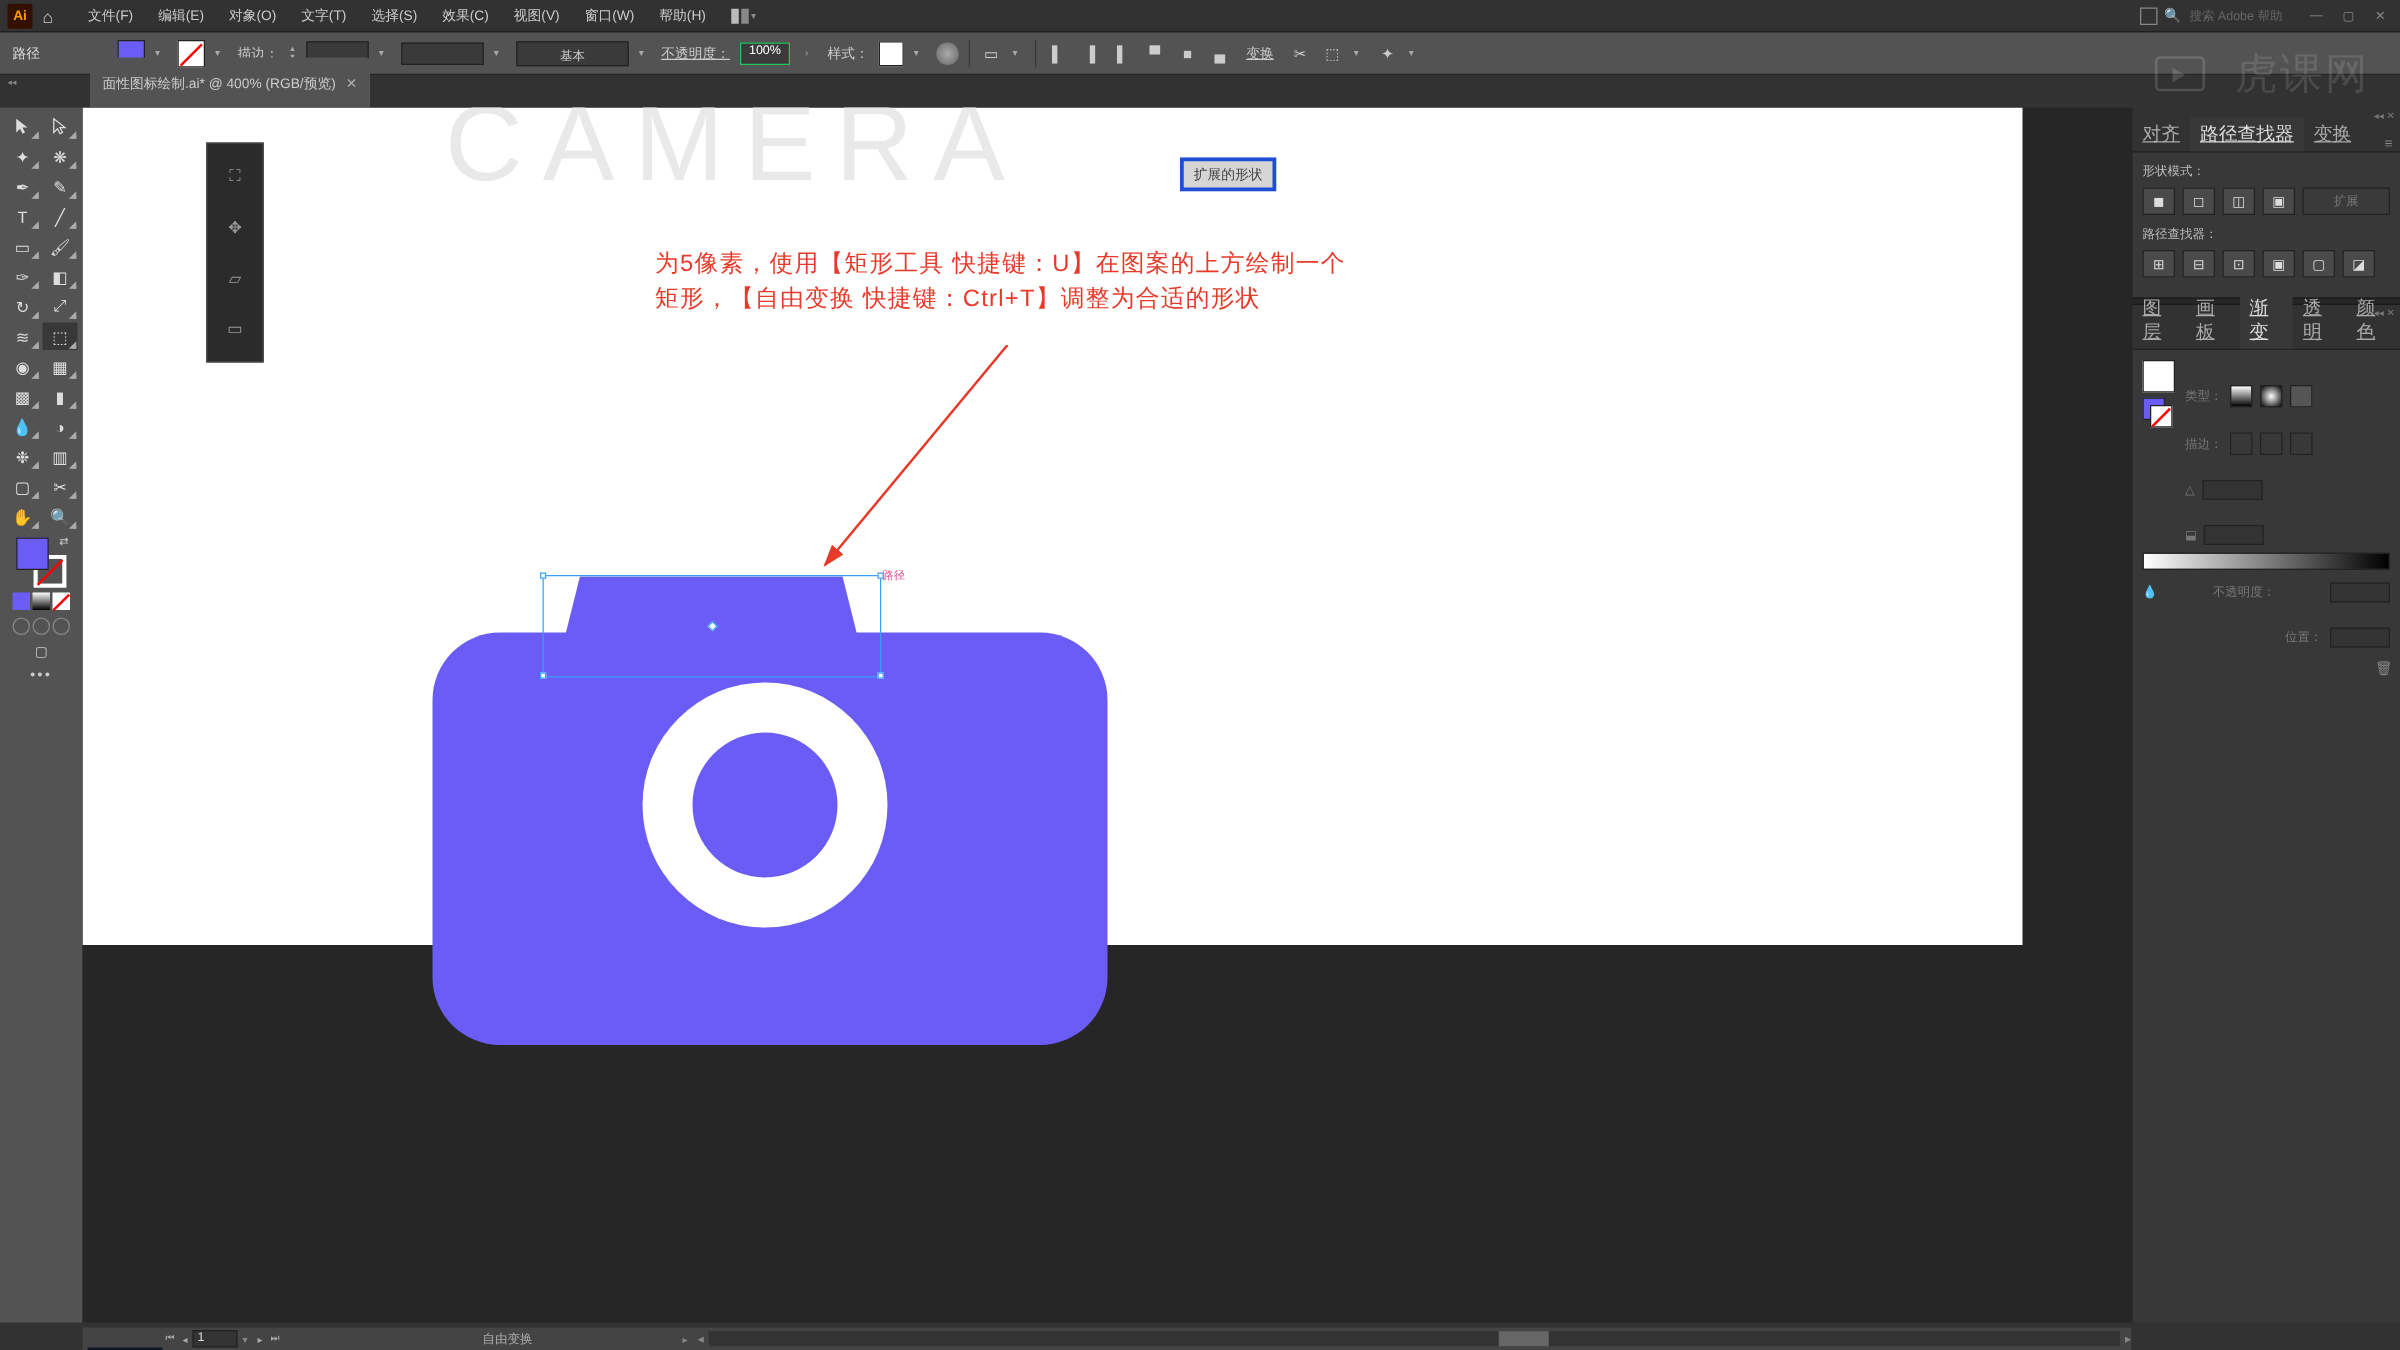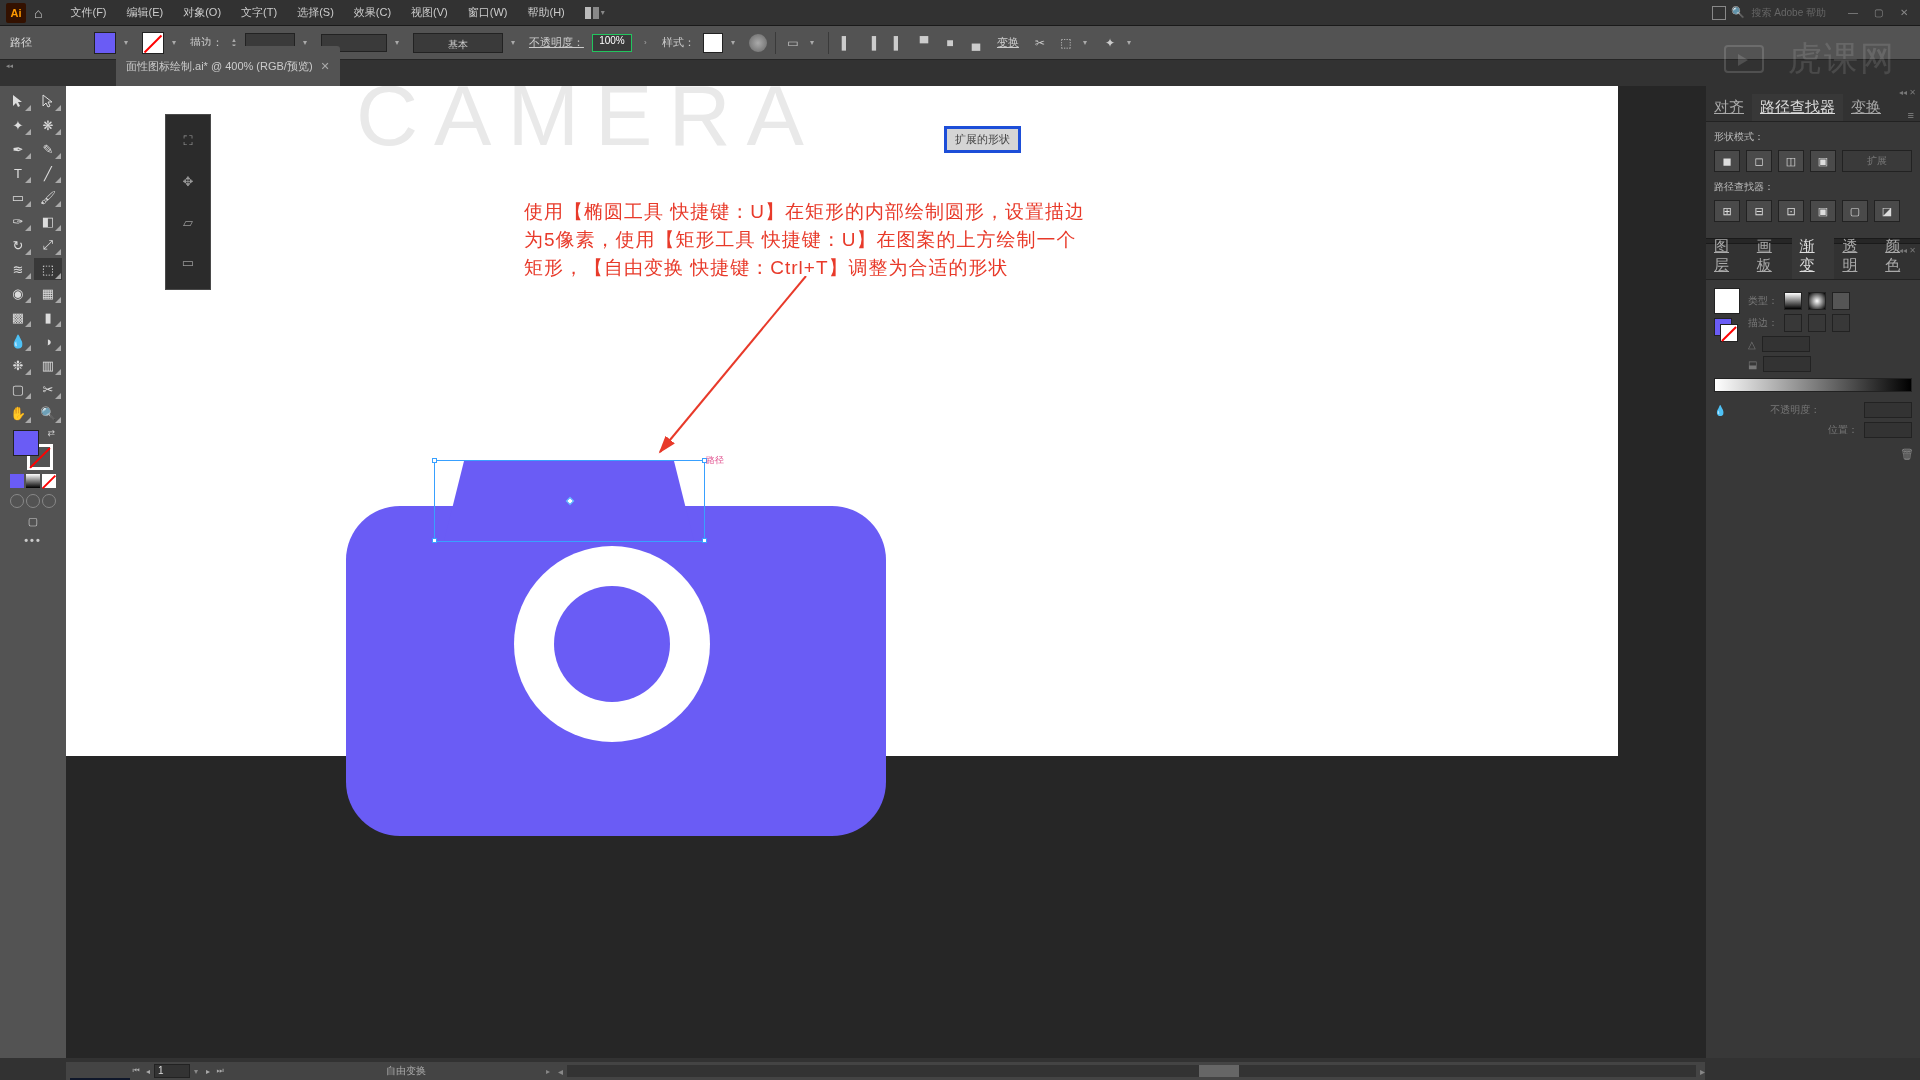--- a/index.html
+++ b/index.html
@@ -32,21 +32,21 @@
 .controlbar .brush-def { width: 90px; height: 20px; background: #3a3a3a; border: 1px solid #222; display: flex; align-items: center; justify-content: flex-end; padding: 0 4px; font-size: 10px; flex-direction: column; }
 .controlbar .brush-line { flex: 1; height: 2px; background: #000; margin-right: 4px; }
 .controlbar .opacity-input { width: 40px; height: 18px; background: #3a3a3a; border: 1px solid #22c55e; text-align: center; font-size: 10px; color: #fff; }
 .controlbar .style-swatch { width: 20px; height: 20px; background: #fff; border: 1px solid #222; }
 .controlbar .ctl-icon { width: 18px; height: 18px; display: flex; align-items: center; justify-content: center; color: #ccc; font-size: 12px; }
 .controlbar .sep { width: 1px; height: 22px; background: #3a3a3a; }
 .controlbar .globe { width: 18px; height: 18px; border-radius: 50%; background: radial-gradient(#aaa,#666); }
 
 
 .doctabbar { height: 26px; background: #323232; display: flex; align-items: flex-end; padding-left: 72px; }
-.doctab { height: 40px; background: #535353; display: flex; align-items: center; padding: 0 10px; gap: 8px; border-top-left-radius: 3px; border-top-right-radius: 3px; font-size: 11px; margin-left: 44px; }
+.doctab { height: 40px; background: #535353; display: flex; align-items: center; padding: 0 10px; gap: 8px; border-top-left-radius: 3px; border-top-right-radius: 3px; font-size: 11px; }
 .doctab .close-x { color: #aaa; cursor: pointer; }
 .dock-collapse { position: absolute; left: 6px; top: 62px; font-size: 7px; color: #888; }
 
 
 .workspace { position: absolute; top: 86px; left: 0; right: 0; bottom: 22px; display: flex; }
 .toolbar { width: 66px; background: #535353; padding: 4px 0; display: flex; flex-direction: column; align-items: center; }
 .tool-grid { display: grid; grid-template-columns: 28px 28px; gap: 2px; }
 .tool { width: 28px; height: 22px; display: flex; align-items: center; justify-content: center; color: #ddd; font-size: 13px; cursor: pointer; position: relative; }
 .tool.sel { background: #383838; }
 .tool.corner::after { content: ""; position: absolute; right: 1px; bottom: 1px; border: 3px solid transparent; border-right-color: #aaa; border-bottom-color: #aaa; width: 0; height: 0; }
@@ -99,21 +99,21 @@
 .panel-body { padding: 8px; }
 .pf-label { font-size: 10px; color: #bbb; margin-bottom: 6px; }
 .pf-row { display: flex; gap: 6px; margin-bottom: 8px; align-items: center; }
 .pf-btn { width: 26px; height: 22px; background: #4a4a4a; border: 1px solid #222; display: flex; align-items: center; justify-content: center; color: #ddd; }
 .pf-btn.wide { flex: 1; color: #777; font-size: 10px; background: #3a3a3a; }
 .panel-sep { height: 6px; background: #262626; border-top: 1px solid #1a1a1a; border-bottom: 1px solid #1a1a1a; }
 
 .gradient-panel .thumb-swatch { width: 26px; height: 26px; background: #fff; border: 1px solid #222; }
 .gradient-panel .thumb-swatch2 { width: 18px; height: 18px; background: #6a5cf5; border: 1px solid #222; position: relative; }
 .gradient-panel .grad-bar { width: 100%; height: 14px; background: linear-gradient(90deg, #fff, #000); border: 1px solid #222; margin-top: 6px; }
-.gradient-panel .grad-row { display: flex; align-items: center; gap: 6px; font-size: 10px; color: #777; margin-top: 4px; }
+.gradient-panel .grad-row { display: flex; align-items: center; gap: 6px; font-size: 10px; color: #777; margin-top: 20px; }
 .gradient-panel .grad-input { width: 48px; height: 16px; background: #333; border: 1px solid #222; }
 .gradient-panel .type-btn { width: 18px; height: 18px; border: 1px solid #222; }
 
 
 .watermark { position: absolute; right: 24px; top: 36px; color: rgba(255,255,255,0.12); font-size: 34px; font-weight: 300; display: flex; align-items: center; gap: 24px; pointer-events: none; letter-spacing: 2px; }
 .watermark .wm-icon { width: 40px; height: 28px; border: 2px solid rgba(255,255,255,0.15); border-radius: 4px; position: relative; }
 .watermark .wm-icon::after { content: ""; position: absolute; left: 12px; top: 7px; width: 0; height: 0; border-left: 10px solid rgba(255,255,255,0.15); border-top: 6px solid transparent; border-bottom: 6px solid transparent; }
 </style>
 </head>
 <body>
@@ -281,21 +281,20 @@
       <div class="overlay-box">
         <div class="ob-ic">⛶</div>
         <div class="ob-ic">✥</div>
         <div class="ob-ic">▱</div>
         <div class="ob-ic">▭</div>
       </div>
 
       <div class="expand-chip">扩展的形状</div>
 
       <div class="annotation">
-        <div>使用【椭圆工具 快捷键：U】在矩形的内部绘制圆形，设置描边</div>
         <div>为5像素，使用【矩形工具 快捷键：U】在图案的上方绘制一个</div>
         <div>矩形，【自由变换 快捷键：Ctrl+T】调整为合适的形状</div>
       </div>
       <svg class="arrow-svg" width="180" height="200">
         <defs>
             <marker id="ah" markerWidth="10" markerHeight="10" refX="8" refY="3" orient="auto">
               <path d="M0,0 L0,6 L9,3 z" fill="#e83a2a"></path>
             </marker>
           </defs>
         <line x1="160" y1="0" x2="14" y2="176" stroke="#e83a2a" stroke-width="2" marker-end="url(#ah)"></line>

